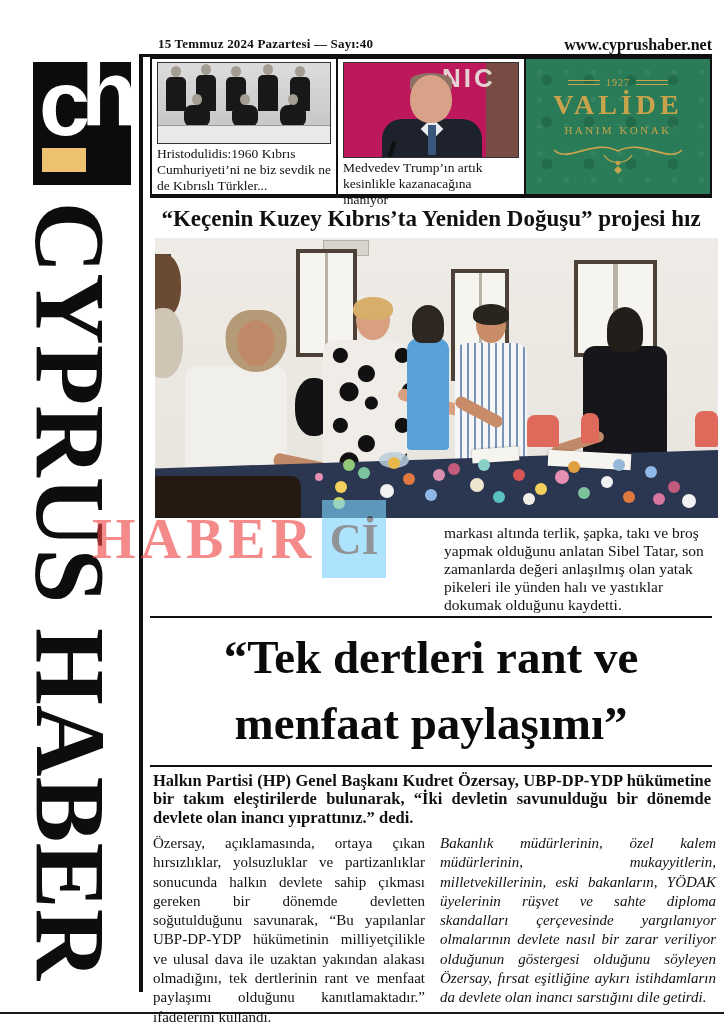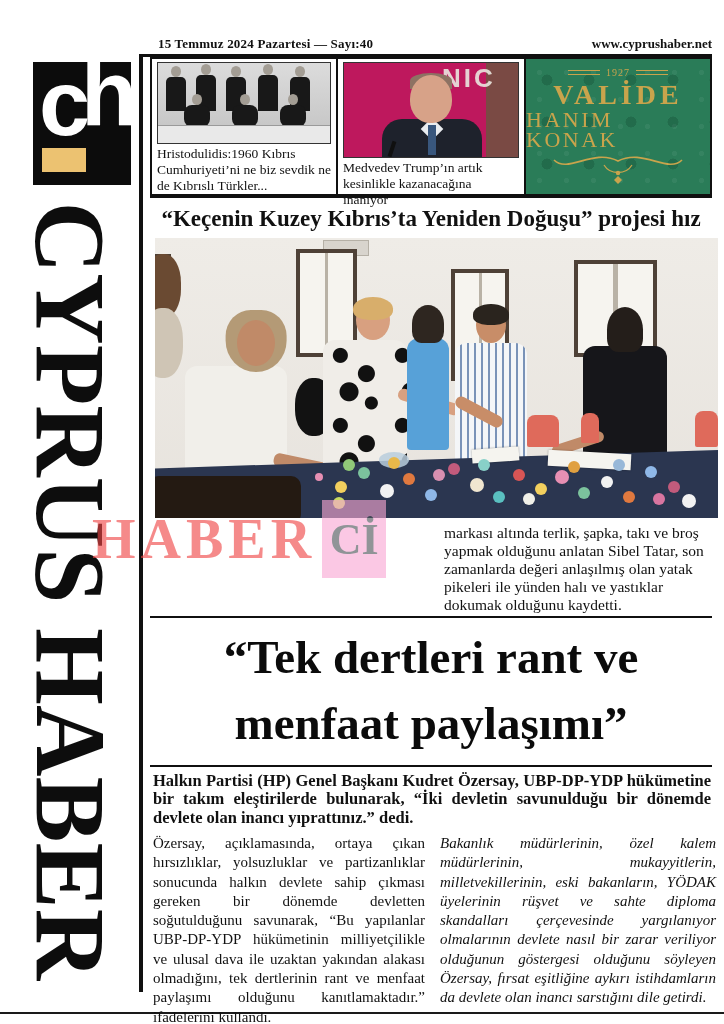--- a/index.html
+++ b/index.html
@@ -1,36 +1,36 @@
 <!DOCTYPE html>
 <html><head>
 <meta charset="utf-8">
 <style>
   html,body{margin:0;padding:0;}
   body{width:724px;height:1024px;background:#ffffff;font-family:"Liberation Serif","DejaVu Serif",serif;color:#111;}
   .page{position:relative;width:724px;height:1024px;overflow:hidden;background:#fff;}
 
   
   .date-line{position:absolute;left:158px;top:36px;font-size:13px;font-weight:bold;letter-spacing:.2px;}
-  .website{position:absolute;right:12px;top:36px;font-size:13px;font-weight:bold;}
+  .website{position:absolute;right:12px;top:36px;font-size:16px;font-weight:bold;}
   .header-rule{position:absolute;left:139px;top:54px;width:573px;height:3px;background:#101010;}
   .content-rule{position:absolute;left:139px;top:54px;width:4px;height:938px;background:#101010;}
   .bottom-rule{position:absolute;left:0;top:1012px;width:724px;height:2px;background:#1a1a1a;}
 
   
   .logo{position:absolute;left:33px;top:62px;width:98px;height:123px;background:#0c0c0c;}
   .logo-c{position:absolute;left:6px;top:-14px;font-family:"Liberation Sans",sans-serif;font-weight:bold;font-size:92px;line-height:1.2;color:#fff;}
   .logo-h{position:absolute;left:48px;top:-24px;font-family:"Liberation Sans",sans-serif;font-weight:bold;font-size:92px;line-height:1.2;color:#fff;}
   .logo-gold{position:absolute;left:9px;bottom:13px;width:44px;height:24px;background:#ecc271;}
   .vertical-title{position:absolute;left:122px;top:188px;width:806px;height:108px;line-height:104px;transform-origin:0 0;transform:rotate(90deg);font-weight:bold;font-size:99px;white-space:nowrap;text-align:center;color:#0d0d0d;}
 
   
   .watermark{position:absolute;left:92px;top:500px;display:flex;align-items:center;z-index:6;pointer-events:none;opacity:.62;}
   .wm-main{font-weight:bold;font-size:56px;line-height:1;letter-spacing:5px;color:#ef4444;text-align:right;}
-  .wm-box{margin-left:6px;width:64px;height:78px;background:#f9a8d4;display:flex;align-items:center;justify-content:center;}
+  .wm-box{margin-left:6px;width:64px;height:78px;background:#7dd3fc;display:flex;align-items:center;justify-content:center;}
   .wm-boxed{font-weight:bold;font-size:44px;color:#4d5359;}
 
   
   .top-strip{position:absolute;left:150px;top:57px;width:562px;height:141px;border:2px solid #101010;border-bottom-width:4px;box-sizing:border-box;display:flex;background:#fff;}
   .cell{box-sizing:border-box;padding:3px 5px 2px 5px;}
   .cell-1{width:186px;border-right:2px solid #101010;}
   .cell-2{width:188px;border-right:2px solid #101010;}
   .cell-3{flex:1;padding:0;}
   .mini-caption{font-size:13.5px;line-height:16px;margin-top:2px;}
 
@@ -46,21 +46,21 @@
   .md-hair{position:absolute;left:66px;top:10px;width:42px;height:16px;border-radius:50% 50% 0 0;background:#8d7263;}
   .md-suit{position:absolute;left:38px;top:56px;width:100px;height:40px;border-radius:20px 20px 0 0;background:#1e222c;}
   .md-shirt{position:absolute;left:80px;top:58px;width:16px;height:16px;background:#e9ecef;transform:rotate(45deg);}
   .md-tie{position:absolute;left:84px;top:62px;width:8px;height:30px;background:#39577d;}
   .md-mic{position:absolute;left:46px;bottom:0;width:4px;height:16px;background:#101010;transform:rotate(18deg);}
 
   .ad{position:relative;width:100%;height:100%;background-color:#2a7c58;background-image:radial-gradient(rgba(0,30,18,.18) 18%,transparent 19%),radial-gradient(rgba(255,255,255,.05) 14%,transparent 15%);background-size:42px 42px,27px 27px;display:flex;flex-direction:column;align-items:center;justify-content:center;overflow:hidden;}
   .ad-year-row{display:flex;align-items:center;gap:6px;color:#c9a44c;font-size:10px;letter-spacing:1px;}
   .ad-dline{width:32px;height:3px;border-top:1px solid #c9a44c;border-bottom:1px solid #c9a44c;}
   .ad-title{margin-top:2px;color:#c9a44c;font-weight:bold;font-size:28px;letter-spacing:4px;line-height:30px;}
-  .ad-subtitle{color:#c9a44c;font-size:22px;letter-spacing:2.5px;line-height:20px;}
+  .ad-subtitle{color:#c9a44c;font-size:11px;letter-spacing:2.5px;line-height:20px;}
 
   
   .headline-1{position:absolute;left:150px;top:205px;width:562px;text-align:center;font-weight:bold;font-size:23px;line-height:28px;}
 
   .main-photo{position:absolute;left:155px;top:238px;width:563px;height:280px;background:linear-gradient(#efece7,#e7e3dd);overflow:hidden;}
   .ac-vent{position:absolute;left:168px;top:2px;width:44px;height:14px;background:#d8d4cd;border:1px solid #b5b0a6;}
   .window{position:absolute;background:#f6f4ef;border:4px solid #4e4137;box-sizing:border-box;background-image:linear-gradient(to right,transparent 47%,#b9b2a6 47%,#b9b2a6 53%,transparent 53%);}
   .win-sliver{position:absolute;left:0;top:16px;width:16px;height:104px;background:#4e4137;}
   .plant{position:absolute;width:16px;height:12px;border-radius:50% 50% 20% 20%;background:#6d9a58;}
 

